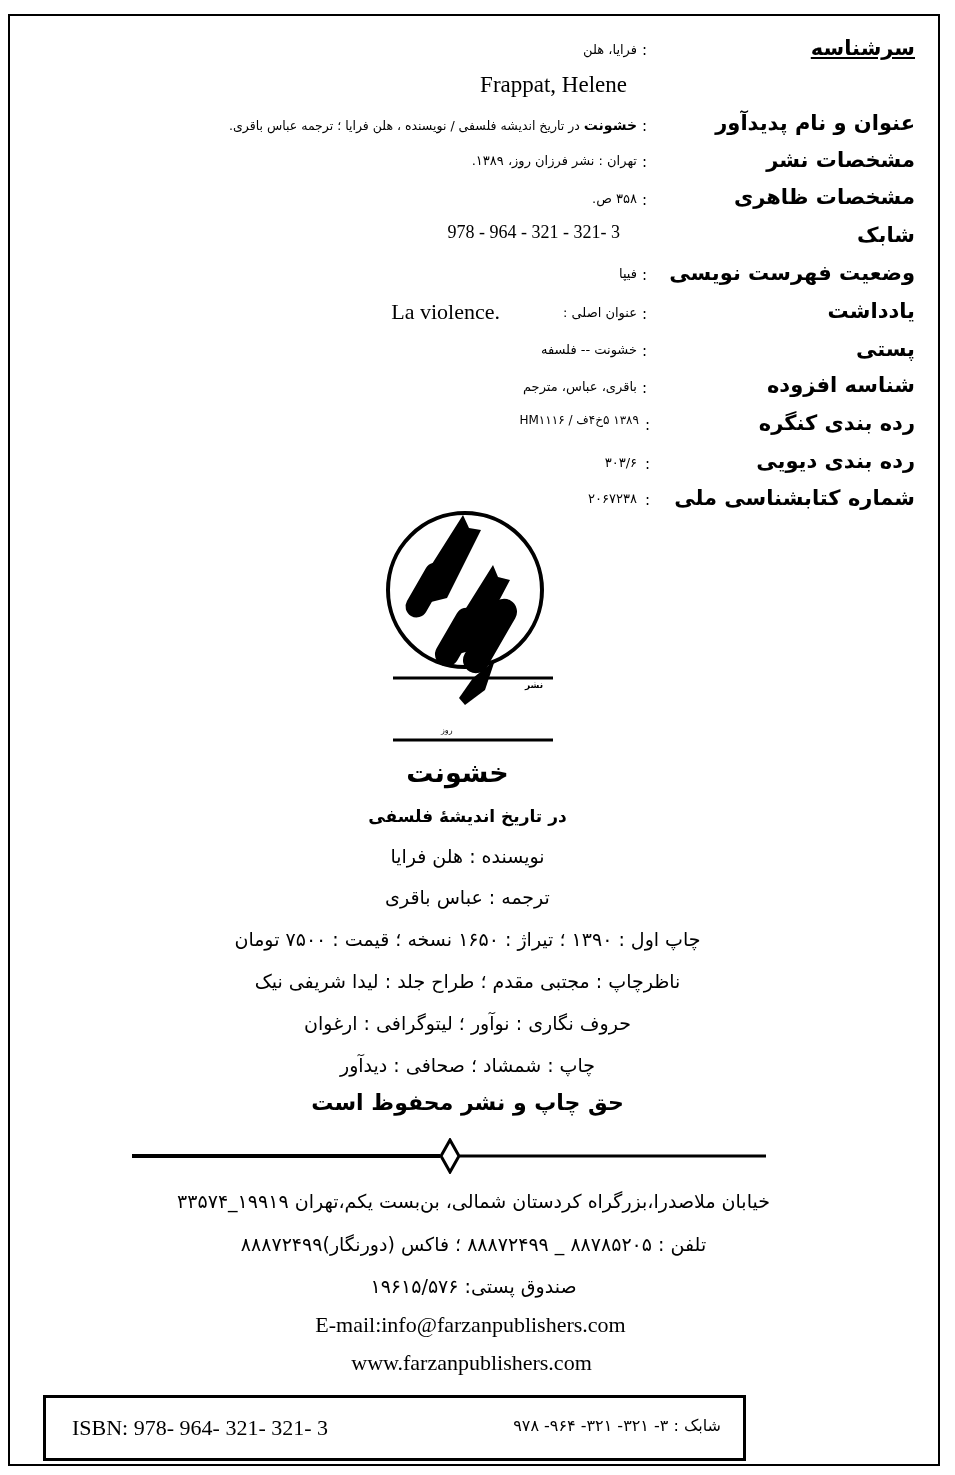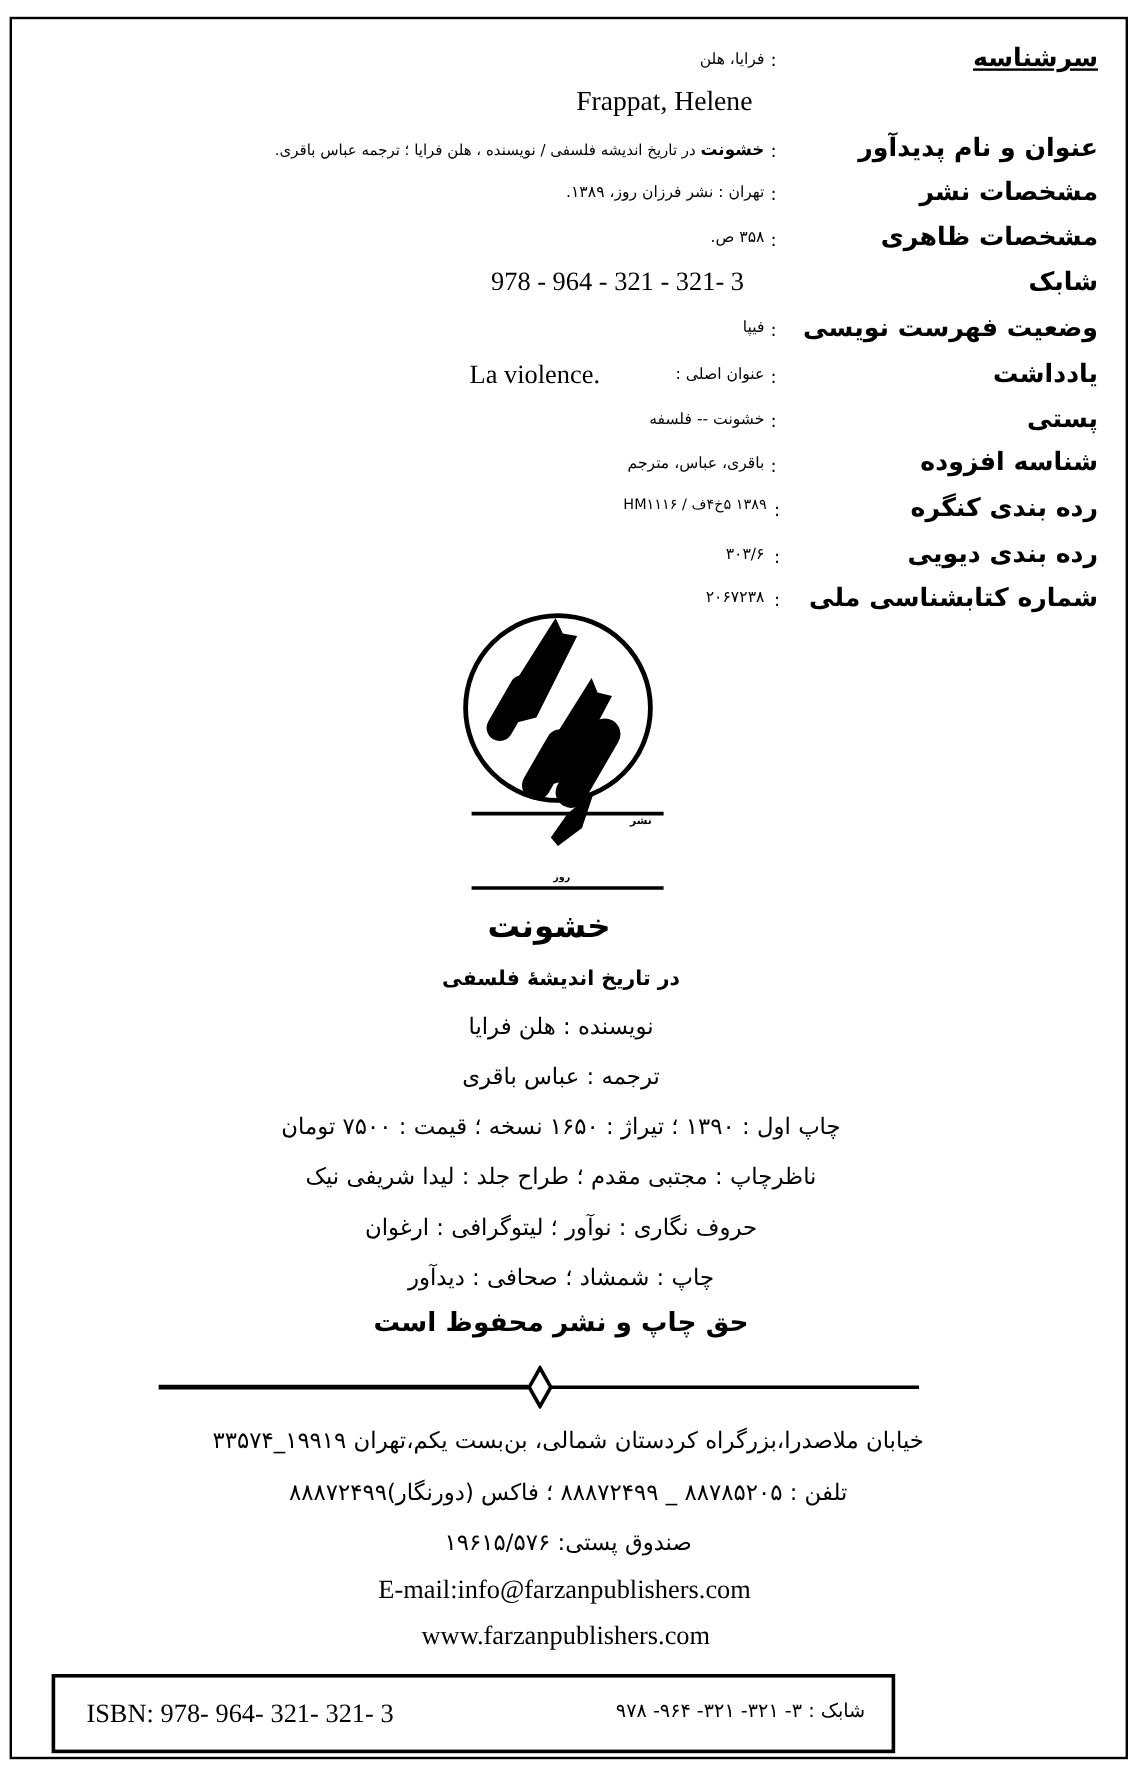--- a/index.html
+++ b/index.html
@@ -30,21 +30,21 @@
 
   <div class="label" style="top:148px;">مشخصات نشر</div>
   <div class="colon abs" style="left:642px; top:153px;">:</div>
   <div class="val abs" style="top:153px;">تهران : نشر فرزان روز، ۱۳۸۹.</div>
 
   <div class="label" style="top:185px;">مشخصات ظاهری</div>
   <div class="colon abs" style="left:642px; top:191px;">:</div>
   <div class="val abs" style="top:191px;">۳۵۸ ص.</div>
 
   <div class="label" style="top:223px;">شابک</div>
-  <div class="abs latin" style="right:335px; top:222px; font-size:22px;">978 - 964 - 321 - 321- 3</div>
+  <div class="abs latin" style="right:335px; top:222px; font-size:18px;">978 - 964 - 321 - 321- 3</div>
 
   <div class="label" style="top:261px;">وضعیت فهرست نویسی</div>
   <div class="colon abs" style="left:642px; top:266px;">:</div>
   <div class="val abs" style="top:266px;">فیپا</div>
 
   <div class="label" style="top:299px;">یادداشت</div>
   <div class="colon abs" style="left:642px; top:305px;">:</div>
   <div class="val abs" style="top:305px;">عنوان اصلی :</div>
   <div class="abs latin" style="right:455px; top:299px; font-size:22px;">La violence.</div>
 
@@ -80,21 +80,21 @@
       <path d="M108 55 L113 67 L125 70 L88 140 L66 146 L56 138 Z"></path>
       <rect x="60" y="95" width="24" height="64" rx="12" transform="rotate(30 72 127)"></rect>
 
       <rect x="92" y="85" width="26" height="82" rx="13" transform="rotate(30 105 126)"></rect>
       <path d="M110 150 L100 180 L80 195 L74 188 L88 168 Z"></path>
     </g>
     <line x1="8" y1="168" x2="168" y2="168" stroke="#000" stroke-width="3"></line>
     <line x1="8" y1="230" x2="168" y2="230" stroke="#000" stroke-width="3"></line>
   </svg>
   <div class="abs" style="left:140px; top:170px; font-size:9px; font-weight:bold; direction:rtl;">نشر</div>
-  <div class="abs" style="left:76px; top:216px; font-size:8px; font-weight:bold; direction:rtl;">روز</div>
+  <div class="abs" style="left:56px; top:216px; font-size:8px; font-weight:normal; direction:rtl;">روز</div>
 </div>
 
 <div class="center-line" style="top:757px; font-size:27px; font-weight:bold; left:-20px;">خشونت</div>
 <div class="center-line" style="top:806px; font-size:17px; font-weight:bold; left:-10px;">در تاریخ اندیشهٔ فلسفی</div>
 <div class="center-line" style="top:845px; font-size:19px; left:-10px;">نویسنده : هلن فرایا</div>
 <div class="center-line" style="top:886px; font-size:19px; left:-10px;">ترجمه : عباس باقری</div>
 <div class="center-line" style="top:928px; font-size:19px; left:-10px;">چاپ اول : ۱۳۹۰ ؛ تیراژ : ۱۶۵۰ نسخه ؛ قیمت : ۷۵۰۰ تومان</div>
 <div class="center-line" style="top:970px; font-size:19px; left:-10px;">ناظرچاپ : مجتبی مقدم ؛ طراح جلد : لیدا شریفی نیک</div>
 <div class="center-line" style="top:1012px; font-size:19px; left:-10px;">حروف نگاری : نوآور ؛ لیتوگرافی : ارغوان</div>
 <div class="center-line" style="top:1054px; font-size:19px; left:-10px;">چاپ : شمشاد ؛ صحافی : دیدآور</div>

